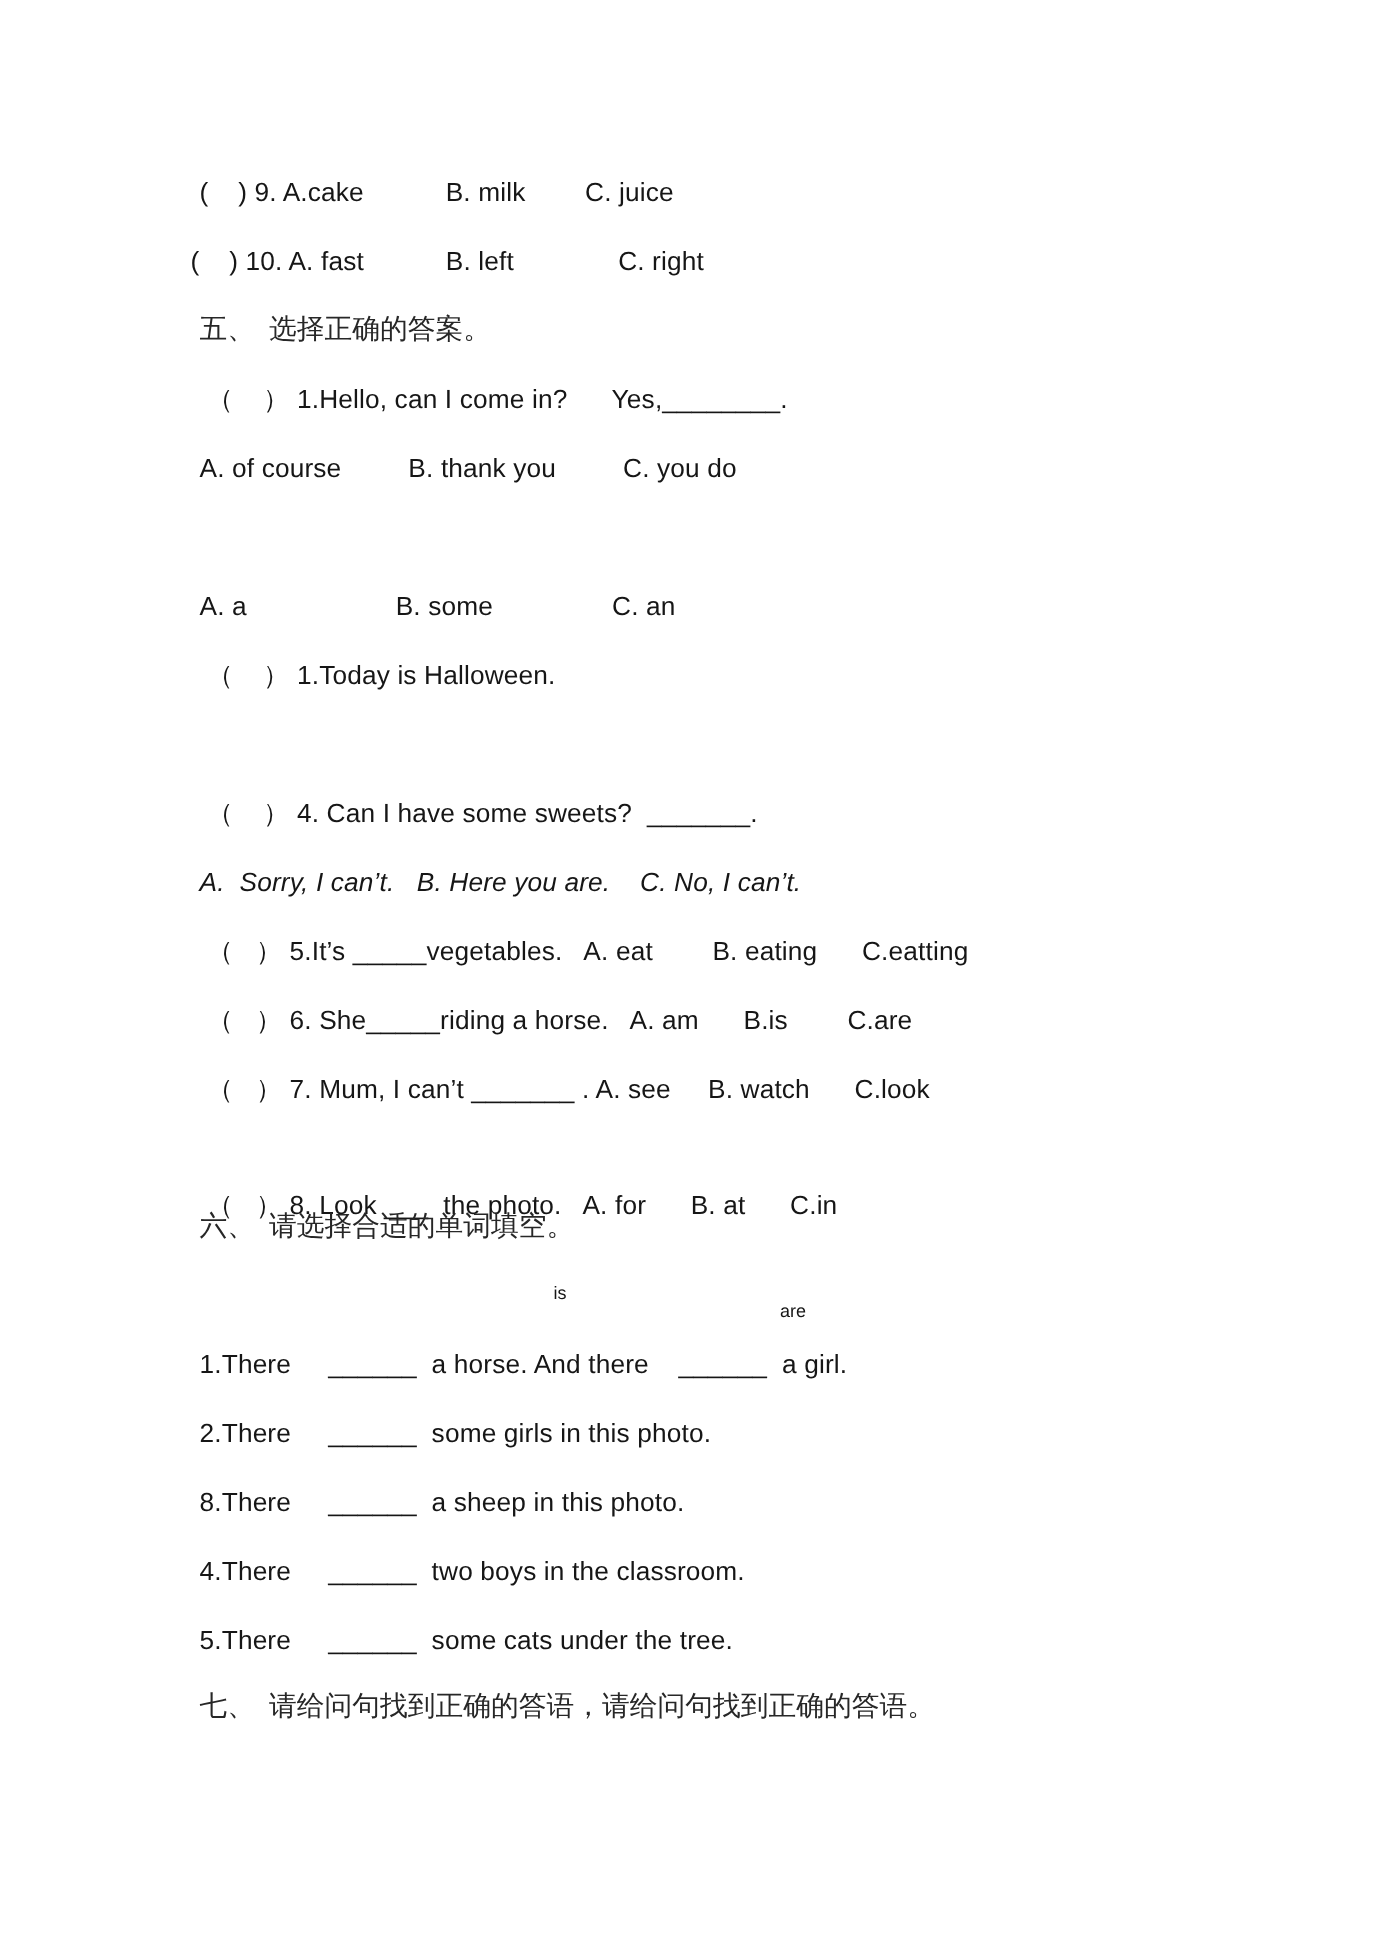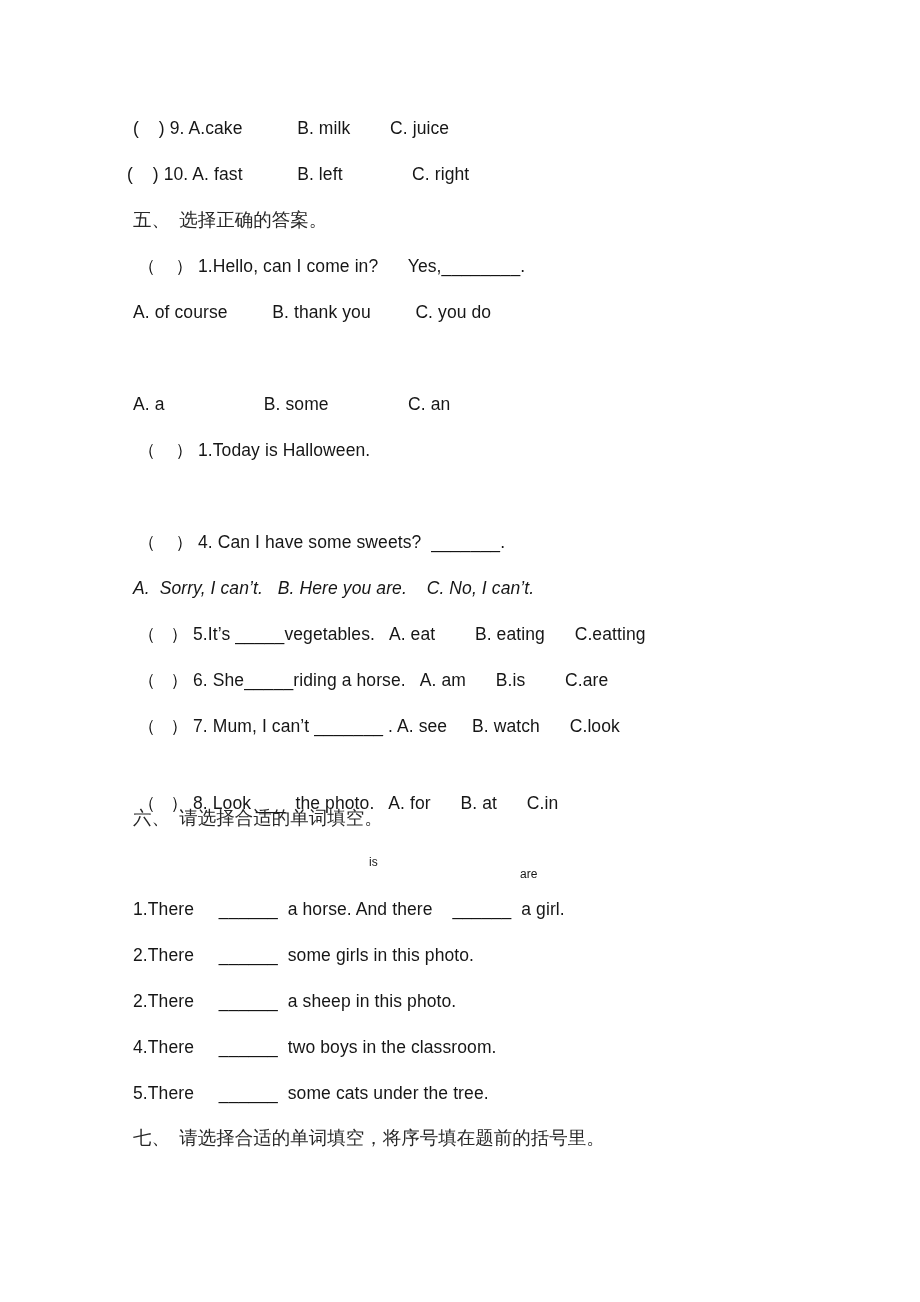--- a/index.html
+++ b/index.html
@@ -74,21 +74,21 @@
 
   <div class="section-head" style="left:133px; top:809px;">六、  请选择合适的单词填空。</div>
 
   <div class="wordbank" style="left:369px; top:856px;">is</div>
   <div class="wordbank" style="left:505px; top:868px;margin-left:15px;">are</div>
 
   <div class="body-text" style="left:133px; top:901px;">1.There     ______  a horse. And there    ______  a girl.</div>
 
   <div class="body-text" style="left:133px; top:947px;">2.There     ______  some girls in this photo.</div>
 
-  <div class="body-text" style="left:133px; top:993px;">2.There     ______  a sheep in this photo.</div>
+  <div class="body-text" style="left:133px; top:993px;">8.There     ______  a sheep in this photo.</div>
 
   <div class="body-text" style="left:133px; top:1039px;">4.There     ______  two boys in the classroom.</div>
 
   <div class="body-text" style="left:133px; top:1085px;">5.There     ______  some cats under the tree.</div>
 
-  <div class="section-head" style="left:133px; top:1129px;">七、  请选择合适的单词填空，将序号填在题前的括号里。</div>
+  <div class="section-head" style="left:133px; top:1129px;">七、  请给问句找到正确的答语，请给问句找到正确的答语。</div>
 
 </div>
 
 </body></html>

